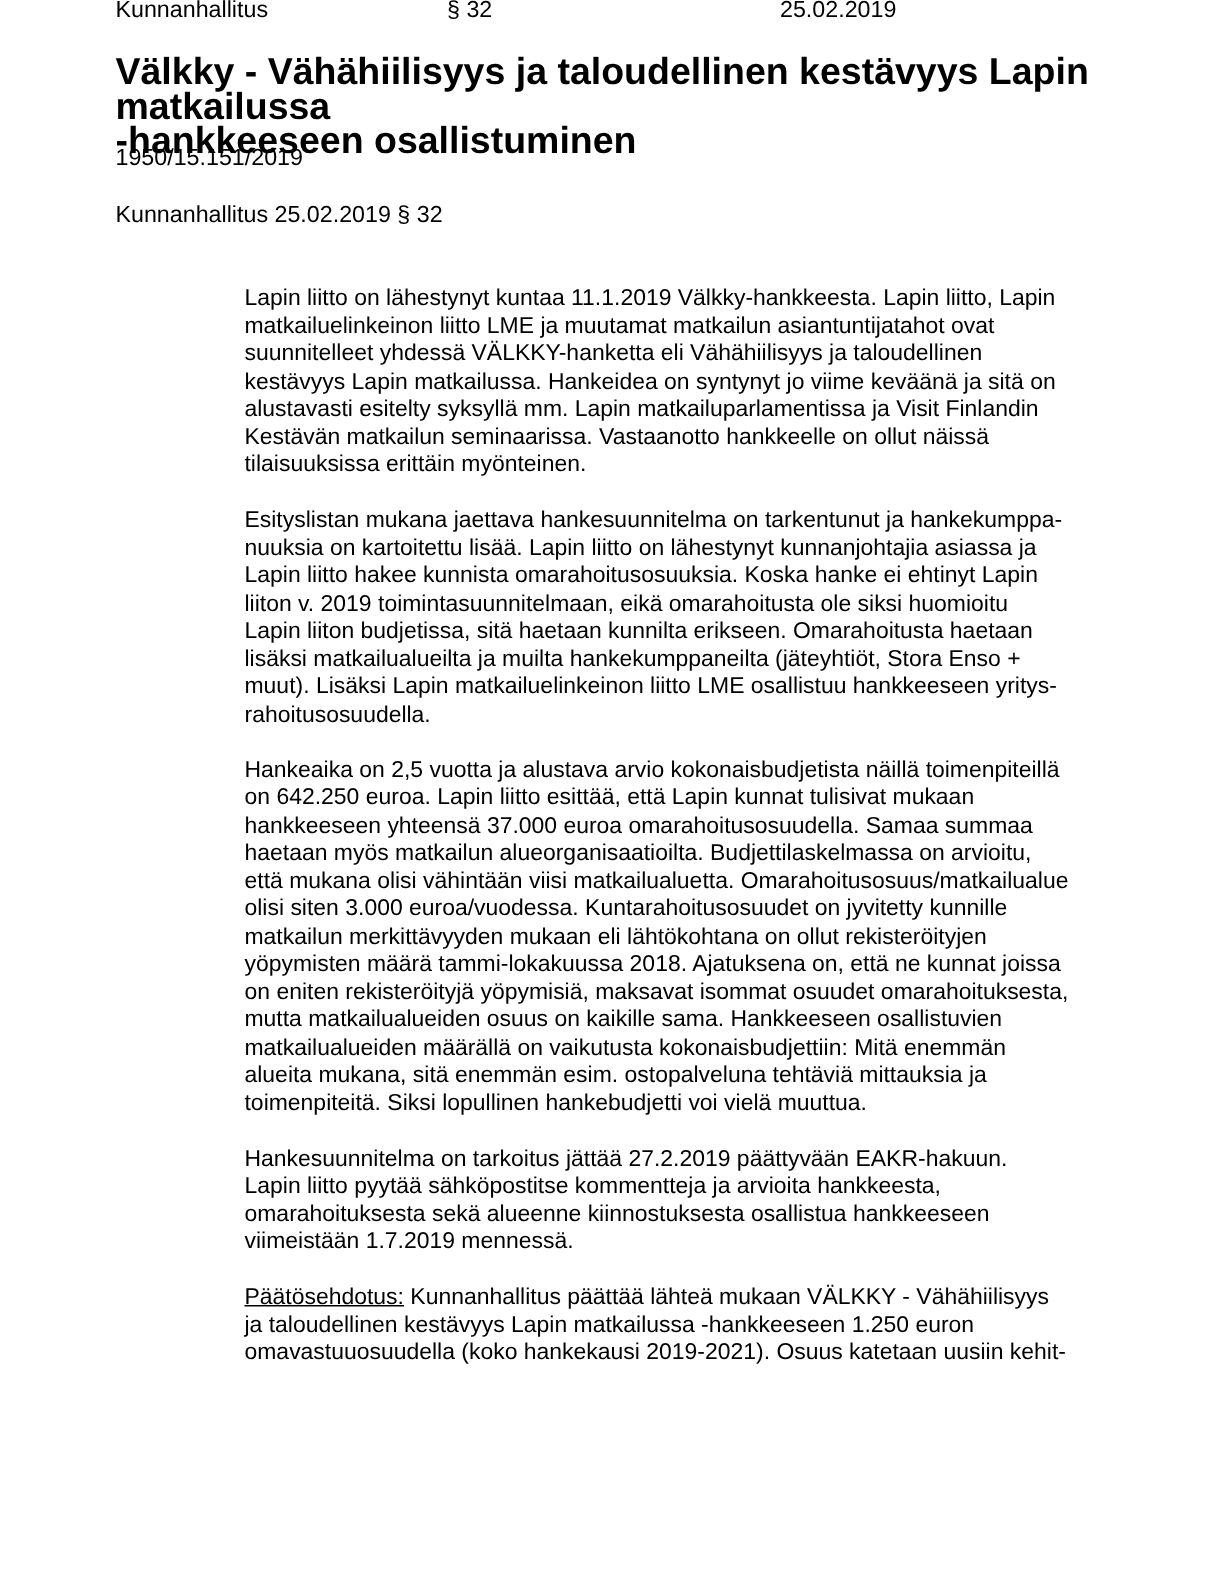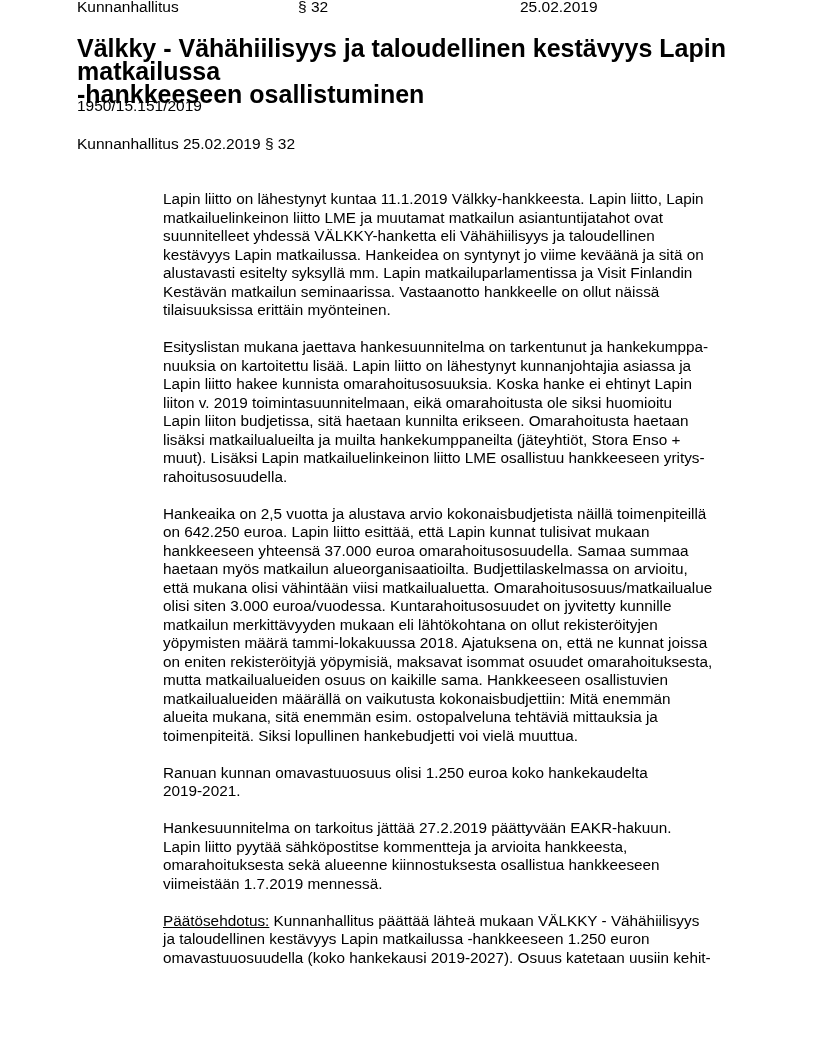--- a/index.html
+++ b/index.html
@@ -108,22 +108,20 @@
 haetaan myös matkailun alueorganisaatioilta. Budjettilaskelmassa on arvioitu,
 että mukana olisi vähintään viisi matkailualuetta. Omarahoitusosuus/matkailualue
 olisi siten 3.000 euroa/vuodessa. Kuntarahoitusosuudet on jyvitetty kunnille
 matkailun merkittävyyden mukaan eli lähtökohtana on ollut rekisteröityjen
 yöpymisten määrä tammi-lokakuussa 2018. Ajatuksena on, että ne kunnat joissa
 on eniten rekisteröityjä yöpymisiä, maksavat isommat osuudet omarahoituksesta,
 mutta matkailualueiden osuus on kaikille sama. Hankkeeseen osallistuvien
 matkailualueiden määrällä on vaikutusta kokonaisbudjettiin: Mitä enemmän
 alueita mukana, sitä enemmän esim. ostopalveluna tehtäviä mittauksia ja
 toimenpiteitä. Siksi lopullinen hankebudjetti voi vielä muuttua.</p>
-  <p>Ranuan kunnan omavastuuosuus olisi 1.250 euroa koko hankekaudelta
-2019-2021.</p>
   <p>Hankesuunnitelma on tarkoitus jättää 27.2.2019 päättyvään EAKR-hakuun.
 Lapin liitto pyytää sähköpostitse kommentteja ja arvioita hankkeesta,
 omarahoituksesta sekä alueenne kiinnostuksesta osallistua hankkeeseen
 viimeistään 1.7.2019 mennessä.</p>
   <p><span class="decision-label">Päätösehdotus:</span><span> Kunnanhallitus päättää lähteä mukaan VÄLKKY - Vähähiilisyys
 ja taloudellinen kestävyys Lapin matkailussa -hankkeeseen 1.250 euron
-omavastuuosuudella (koko hankekausi 2019-2027). Osuus katetaan uusiin kehit-</span></p>
+omavastuuosuudella (koko hankekausi 2019-2021). Osuus katetaan uusiin kehit-</span></p>
 </div>
 
 </body></html>

